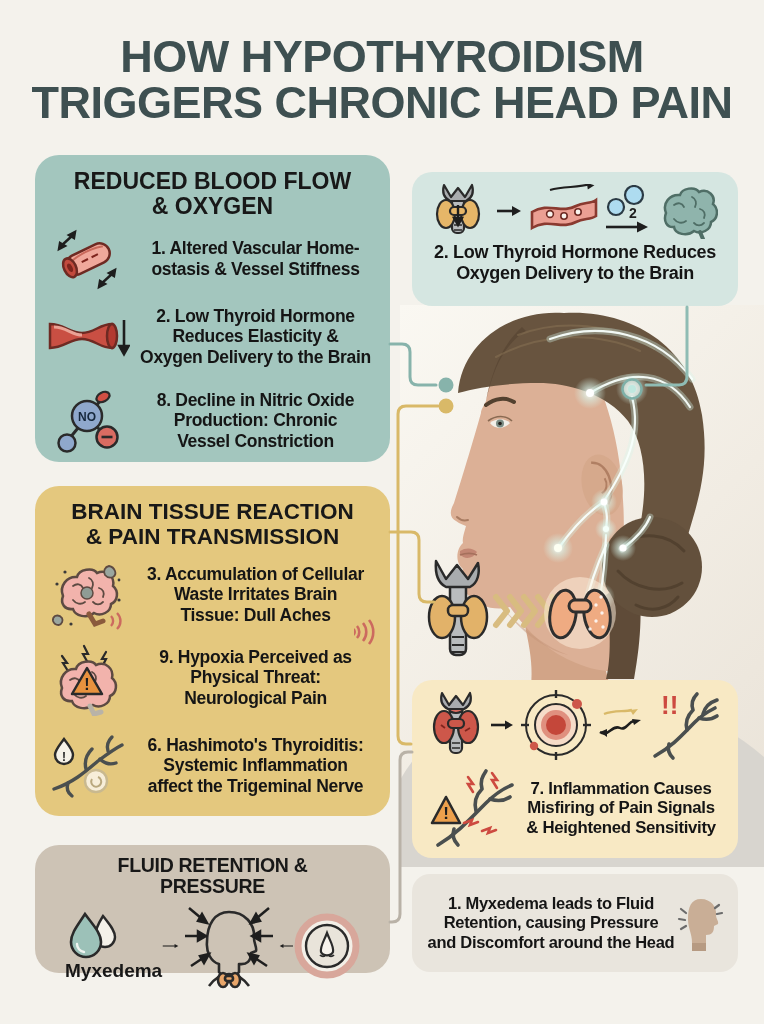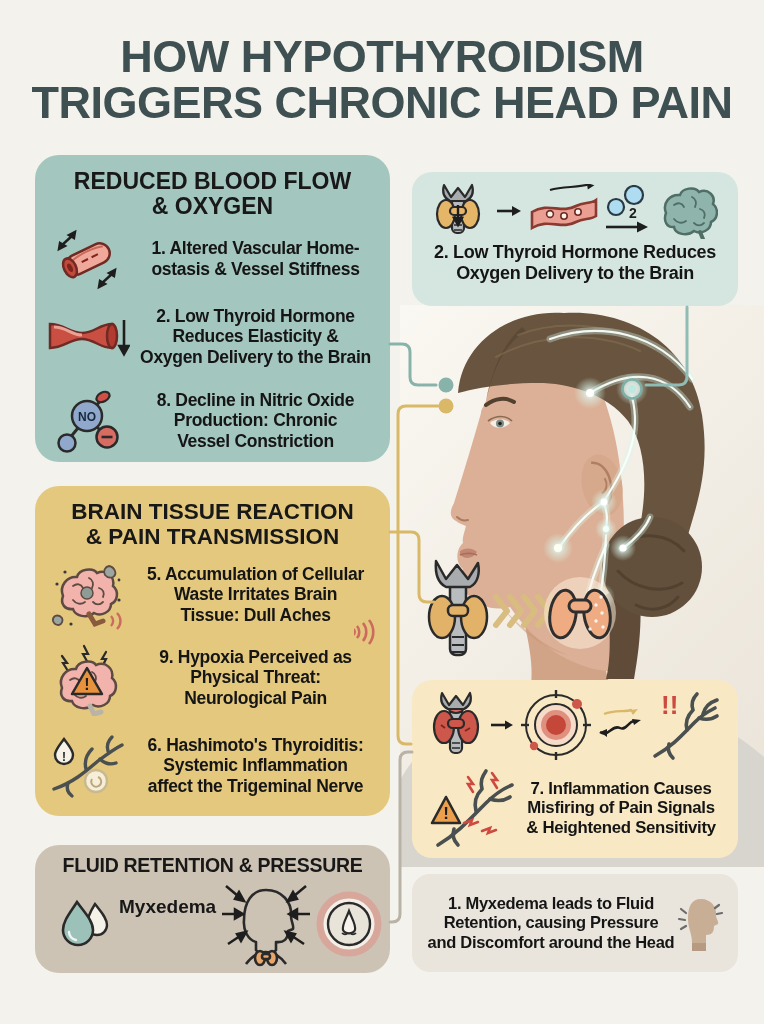--- a/index.html
+++ b/index.html
@@ -16,21 +16,21 @@
   .item-text{flex:1;text-align:center;color:#151515;font-weight:700;line-height:1.16;
              white-space:pre-line;letter-spacing:-0.3px;position:relative;}
   .icon-col{flex:none;display:flex;align-items:center;justify-content:center;}
   
   #box-blood{left:35px;top:155px;width:355px;height:307px;background:#a3c6be;padding:14px 10px 10px;}
   #box-blood h2{font-size:23px;}
   #box-blood .item-text{font-size:17.5px;}
   #box-brain{left:35px;top:486px;width:355px;height:330px;background:#e4c87e;padding:14px 10px 10px;}
   #box-brain h2{font-size:22.5px;}
   #box-brain .item-text{font-size:17.5px;}
-  #box-fluid{left:35px;top:845px;width:355px;height:128px;background:#cdc3b5;padding:10px 22px;}
+  #box-fluid{left:35px;top:845px;width:355px;height:128px;background:#cdc3b5;padding:10px 30px;}
   #box-fluid h2{font-size:19.5px;letter-spacing:-0.3px;}
   .fluid-row{display:flex;align-items:center;justify-content:space-between;margin-top:4px;}
   .myx-label{font-size:19px;font-weight:700;color:#171717;margin-top:-2px;}
   
   #box-oxygen{left:412px;top:172px;width:326px;height:134px;background:#d5e6e1;border-radius:20px;padding:8px 10px 6px;}
   #box-oxygen .item-text{font-size:18px;}
   .icons-row{display:flex;align-items:center;justify-content:center;gap:6px;height:62px;}
   #box-inflam{left:412px;top:680px;width:326px;height:178px;background:#f8e9c4;border-radius:20px;padding:8px 12px 6px;}
   #box-inflam .item-text{font-size:16.8px;}
   #box-myx{left:412px;top:874px;width:326px;height:98px;background:#e9e5dd;border-radius:18px;
@@ -275,21 +275,21 @@
               <circle cx="22" cy="64" r="1.6"></circle>
               <circle cx="70" cy="20" r="1.4"></circle>
             </g>
           <g stroke="#cc6a5f" stroke-width="2.4" fill="none">
               <path d="M62,56 a7,7 0 0 1 0,10"></path>
               <path d="M68,53 a11,11 0 0 1 0,16"></path>
             </g>
         </svg>
       </div>
       <div class="item-text">
-        <span>5. Accumulation of Cellular
+        <span>3. Accumulation of Cellular
 Waste Irritates Brain
 Tissue: Dull Aches</span>
         <svg class="waves-icon" width="30" height="26" viewBox="0 0 30 26">
           <path d="M5,7 a9,9 0 0 1 0,12" stroke="#cc6a5f" stroke-width="2.6" fill="none"></path>
           <path d="M11,4 a14,14 0 0 1 0,18" stroke="#cc6a5f" stroke-width="2.6" fill="none"></path>
           <path d="M17,1 a19,19 0 0 1 0,24" stroke="#cc6a5f" stroke-width="2.6" fill="none"></path>
           <path d="M2,9 a5,5 0 0 1 0,8 z" fill="#cc6a5f"></path>
         </svg>
       </div>
     </div>
@@ -330,21 +330,21 @@
       </div>
       <div class="item-text">6. Hashimoto's Thyroiditis:
 Systemic Inflammation
 affect the Trigeminal Nerve</div>
     </div>
   </div>
 
   <div class="abs card" id="box-fluid">
     <h2>FLUID RETENTION &amp; PRESSURE</h2>
     <div class="fluid-row">
-      <div style="display:flex;flex-direction:row;align-items:flex-start;">
+      <div style="display:flex;flex-direction:column;align-items:flex-start;">
         <div>
           <svg width="62" height="52" viewBox="0 0 62 52">
             <path d="M38,6 C44,14 50,20 50,27 A10,10 0 1 1 30,27 C30,20 33,14 38,6 Z" fill="#f4f1e9" stroke="#2a2a2a" stroke-width="2.4"></path>
             <path d="M20,4 C28,15 36,23 36,32 A15,15 0 1 1 6,32 C6,23 13,15 20,4 Z" fill="#9cc1b8" stroke="#2a2a2a" stroke-width="2.6"></path>
             <path d="M12,34 a8,8 0 0 0 7,8" stroke="#f0f5f1" stroke-width="2.4" fill="none" stroke-linecap="round"></path>
           </svg>
         </div>
         <div class="myx-label">Myxedema</div>
       </div>
       <svg width="46" height="18" viewBox="0 0 46 18">

